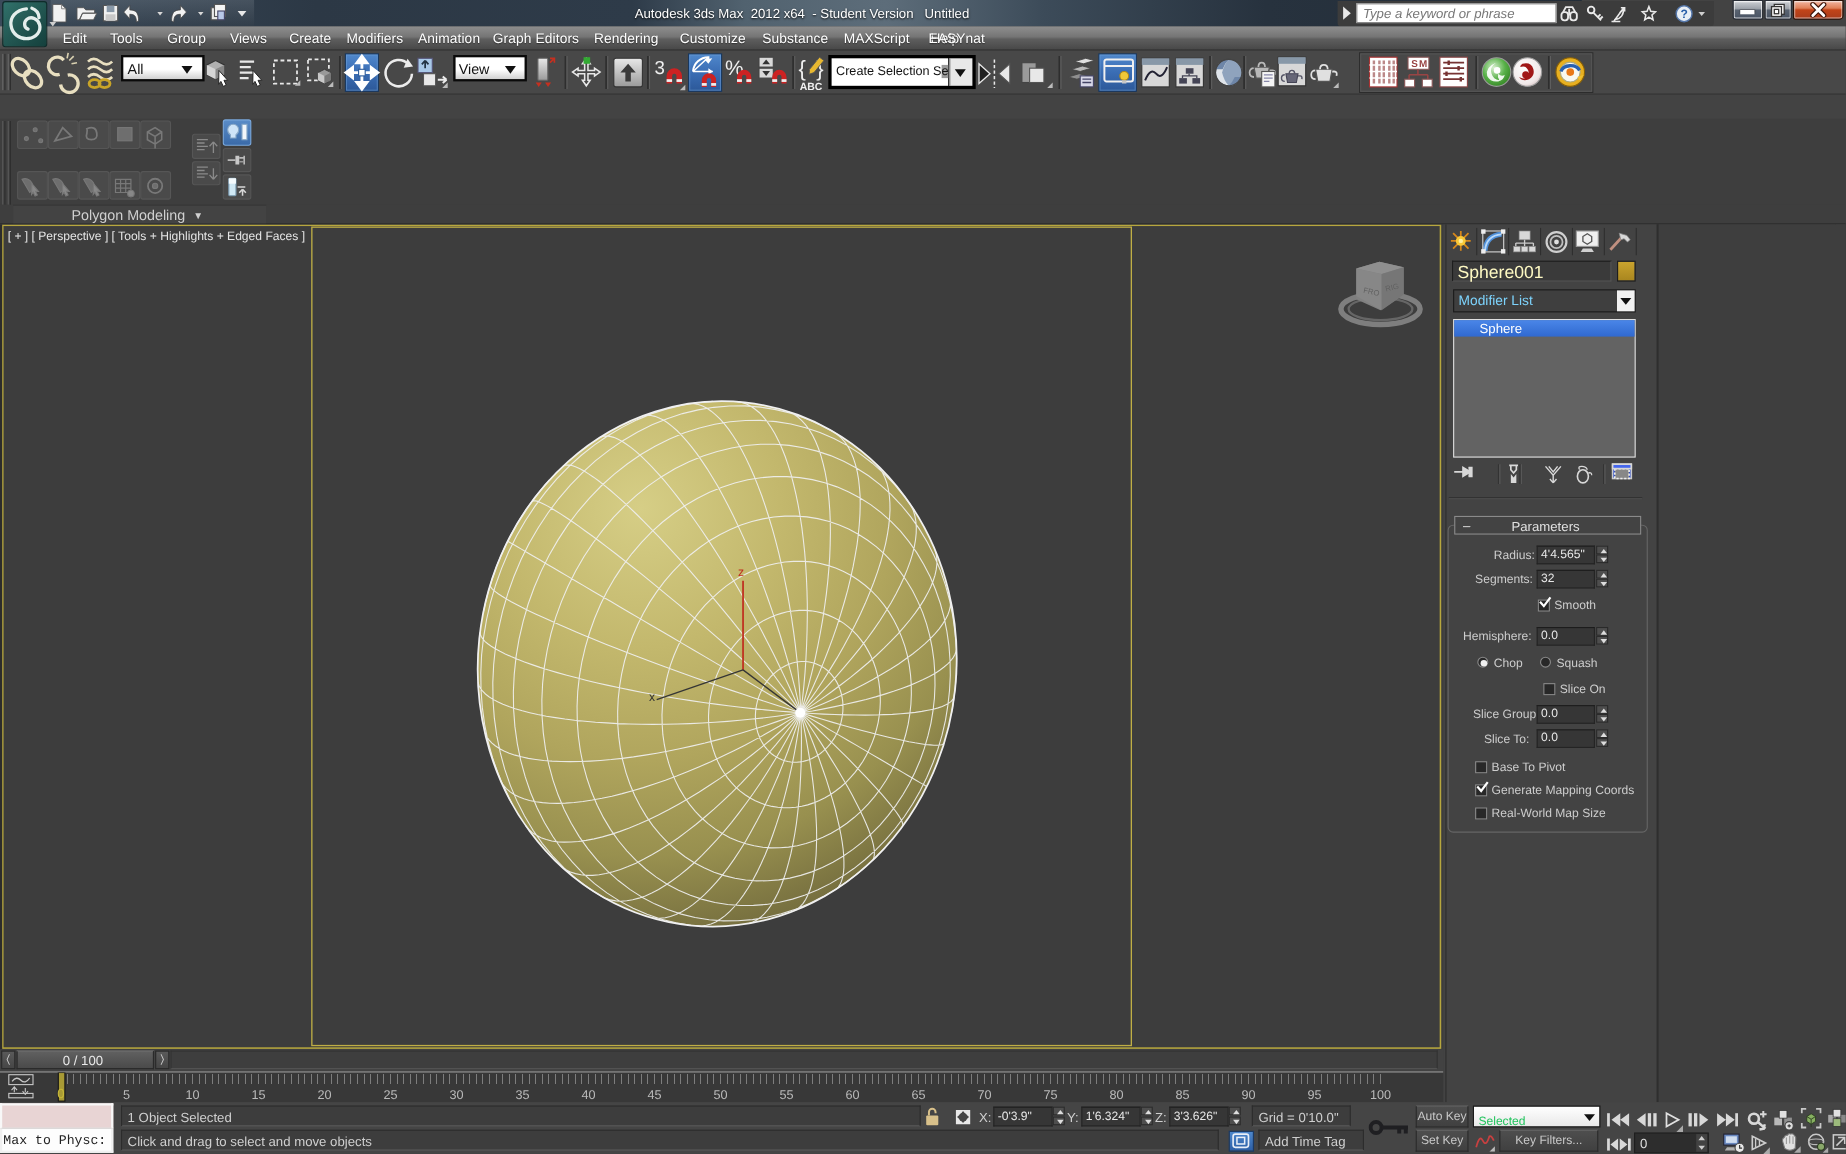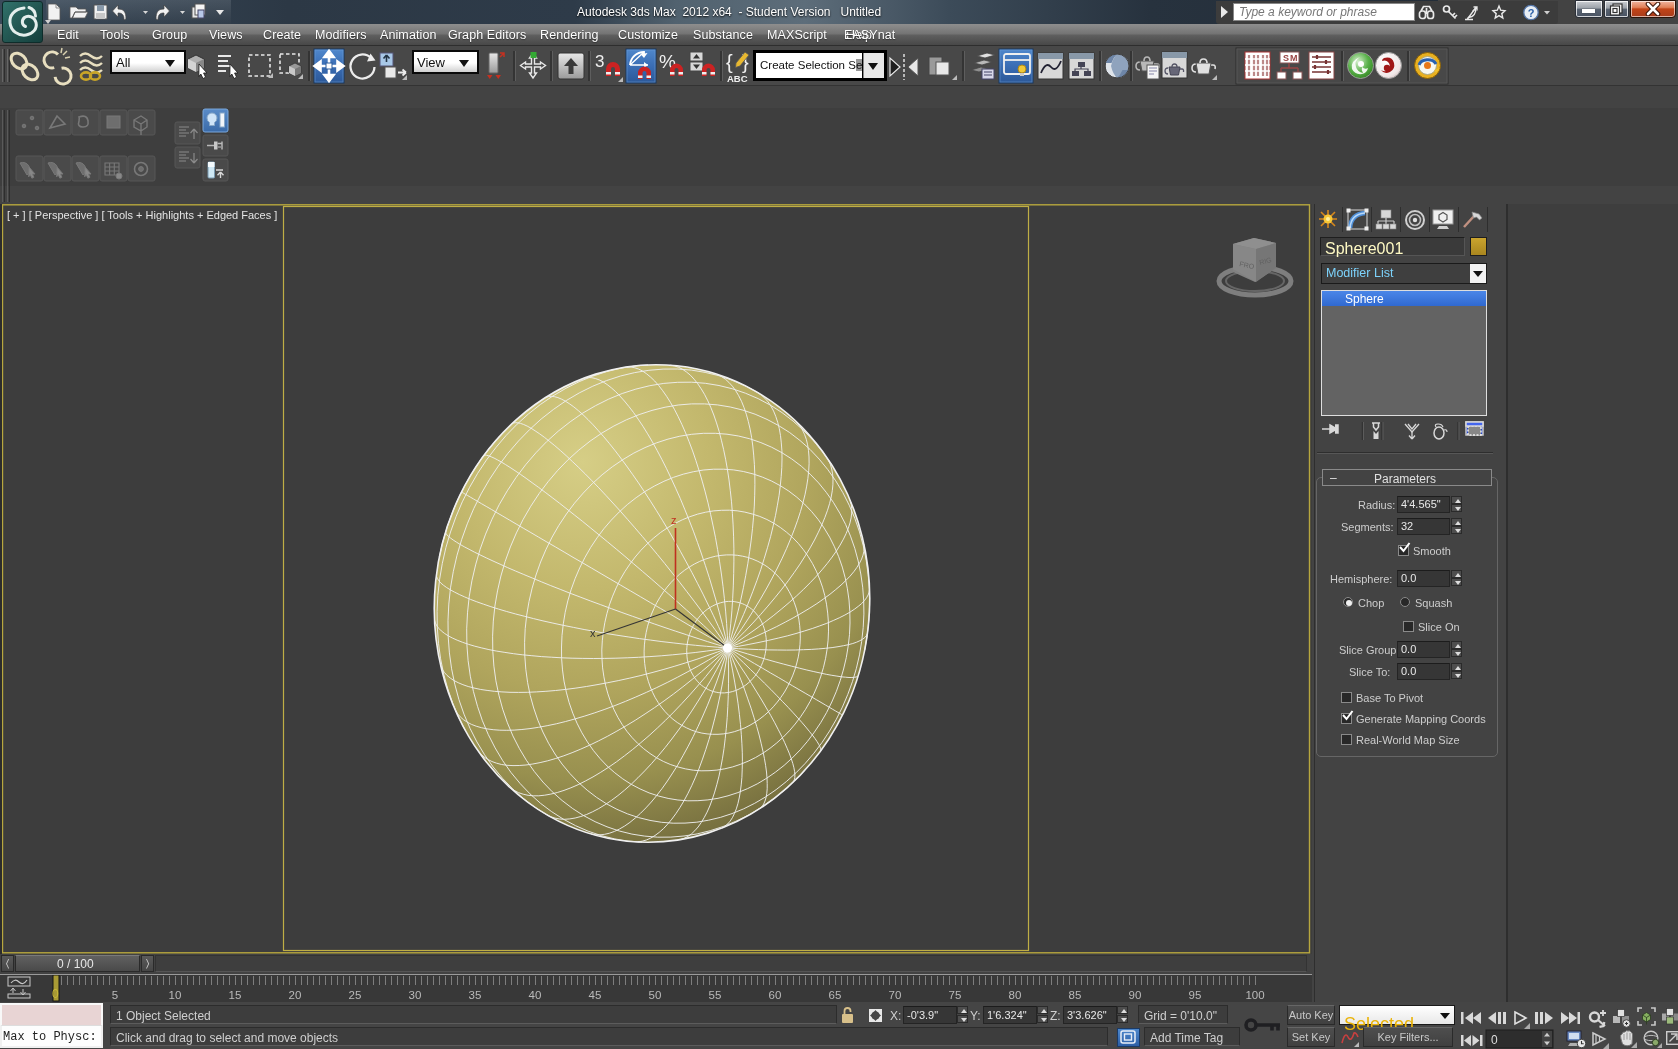--- a/index.html
+++ b/index.html
@@ -487,20 +487,24 @@
       </g>
       <defs>
           <linearGradient id="ribblue" x1="0" y1="0" x2="0" y2="1">
             <stop offset="0" stop-color="#5a8cc8"></stop>
             <stop offset="1" stop-color="#3a6aa8"></stop>
           </linearGradient>
         </defs>
     </svg>
   </div>
 
+  <div class="abs" id="pmrow" style="left:0;top:186px;width:1678px;height:18px;background:#3e3e3e;border-bottom:1px solid #2b2b2b">
+    <div class="abs" style="left:12px;top:0;width:230px;height:17px;background:#434343;border-top:1px solid #353535"></div>
+    <div class="abs" style="left:65px;top:2px;font-size:13px;color:#d0d0d0">Polygon Modeling&nbsp; <span style="font-size:9px;position:relative;top:-1px">▼</span></div>
+  </div>
 
   <div class="abs" id="viewport" style="left:0;top:204px;width:1312px;height:750px;background:#3d3d3d">
     <svg class="abs" style="left:0;top:0" width="1312" height="750" viewBox="0 204 1312 750">
       <defs>
         <radialGradient id="sph" gradientUnits="userSpaceOnUse" cx="568" cy="470" r="396">
           <stop offset="0" stop-color="#d6ce86"></stop>
           <stop offset="0.32" stop-color="#c3b86d"></stop>
           <stop offset="0.58" stop-color="#b0a55d"></stop>
           <stop offset="0.8" stop-color="#98904f"></stop>
           <stop offset="1" stop-color="#746d3e"></stop>
@@ -986,21 +990,21 @@
 
     <svg class="abs" style="left:1244px;top:10px" width="40" height="26" viewBox="0 0 40 26">
         <circle cx="7" cy="13" r="5" fill="none" stroke="#1f1f22" stroke-width="3.6"></circle>
         <path d="M12 13 h24 M28 13 v5.5 M34 13 v5.5" stroke="#1f1f22" stroke-width="3.6" fill="none"></path>
       </svg>
 
     <div class="abs" style="left:1287px;top:3px;width:48px;height:20px;background:linear-gradient(#4e4e4e,#404040);border:1px solid #2a2a2a;border-top-color:#666;color:#c8c8c8;font-size:11px;text-align:center;line-height:19px">Auto Key</div>
     <div class="abs" style="left:1287px;top:25px;width:48px;height:20px;background:linear-gradient(#4e4e4e,#404040);border:1px solid #2a2a2a;border-top-color:#666;color:#c8c8c8;font-size:11px;text-align:center;line-height:19px">Set Key</div>
 
     <div class="abs" style="left:1339px;top:3px;width:116px;height:20px;background:linear-gradient(#fff,#e8e8e8);border:1px solid #1a1a1a"></div>
-    <div class="abs" style="left:1344px;top:12px;font-size:18px;color:#eab308">Selected</div>
+    <div class="abs" style="left:1344px;top:12px;font-size:11px;color:#22c55e">Selected</div>
     <div class="abs" style="left:1440px;top:11px;width:0;height:0;border-left:5px solid transparent;border-right:5px solid transparent;border-top:6px solid #111"></div>
 
     <svg class="abs" style="left:1340px;top:27px" width="20" height="18">
         <path d="M2 14 q3 -12 6 -6 t6 -4 q2 -1 4 4" fill="none" stroke="#c84040" stroke-width="1.6"></path>
         <path d="M14 18 l5 0 0 -5z" fill="#bbb"></path>
       </svg>
     <div class="abs" style="left:1363px;top:25px;width:90px;height:20px;background:linear-gradient(#4e4e4e,#404040);border:1px solid #2a2a2a;border-top-color:#666;color:#c8c8c8;font-size:11px;text-align:center;line-height:19px">Key Filters...</div>
     <svg class="abs" style="left:1458px;top:3px" width="222" height="44" viewBox="0 0 222 44">
       <g fill="#d8d8d8">
         <g transform="translate(3,7)">

